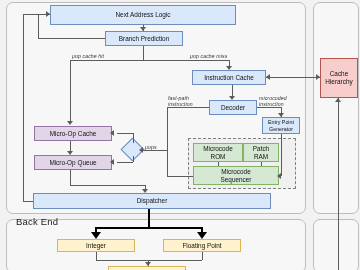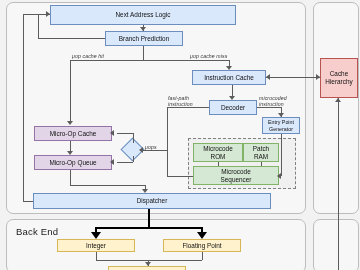--- a/index.html
+++ b/index.html
@@ -103,21 +103,21 @@
   }
 </style>
 </head>
 <body>
 
 <div id="canvas">
 
   <div class="panel" style="left:6px; top:2px; width:300px; height:212px;"></div>
 
   <div class="panel" style="left:6px; top:219px; width:300px; height:54px;"></div>
-  <div class="panel-label" style="left:16px; top:226px;">Back End</div>
+  <div class="panel-label" style="left:16px; top:216px;">Back End</div>
 
   <div class="panel" style="left:313px; top:2px; width:46px; height:212px; border-left:1px solid #bdbdbd; border-radius:7px;"></div>
   <div class="panel" style="left:313px; top:219px; width:46px; height:54px;"></div>
 
   <div class="box blue" style="left:50px; top:5px; width:186px; height:20px;">
     <span>Next Address Logic</span>
   </div>
 
   <div class="box blue" style="left:105px; top:31px; width:78px; height:15px;">
     <span>Branch Prediction</span>

